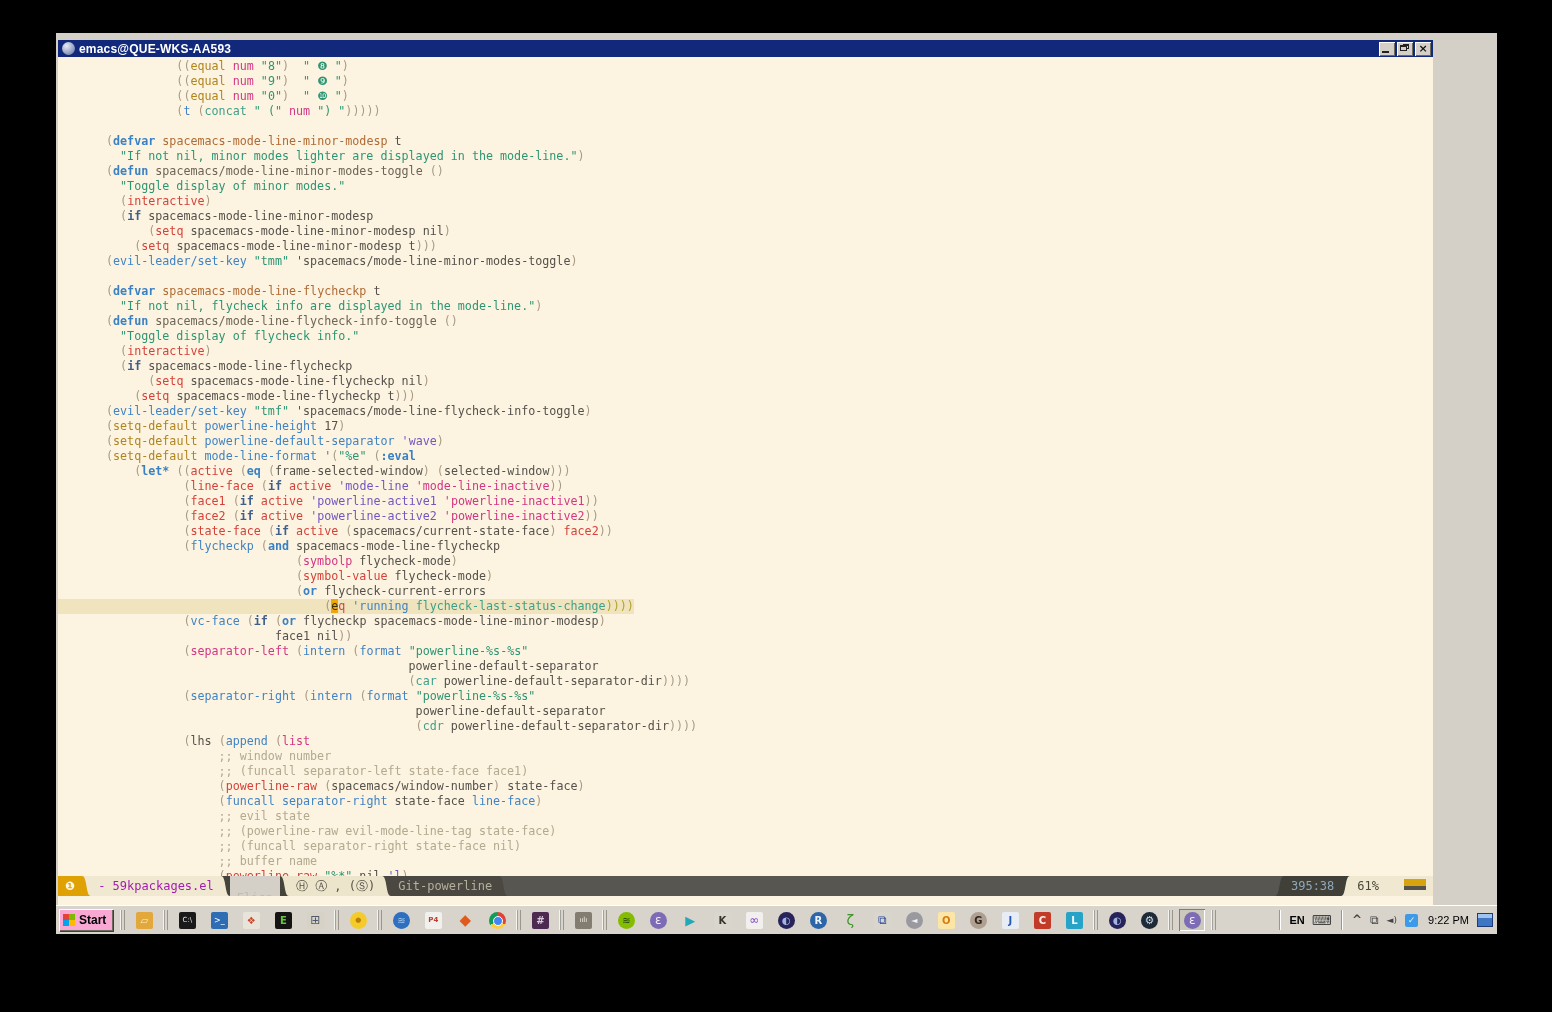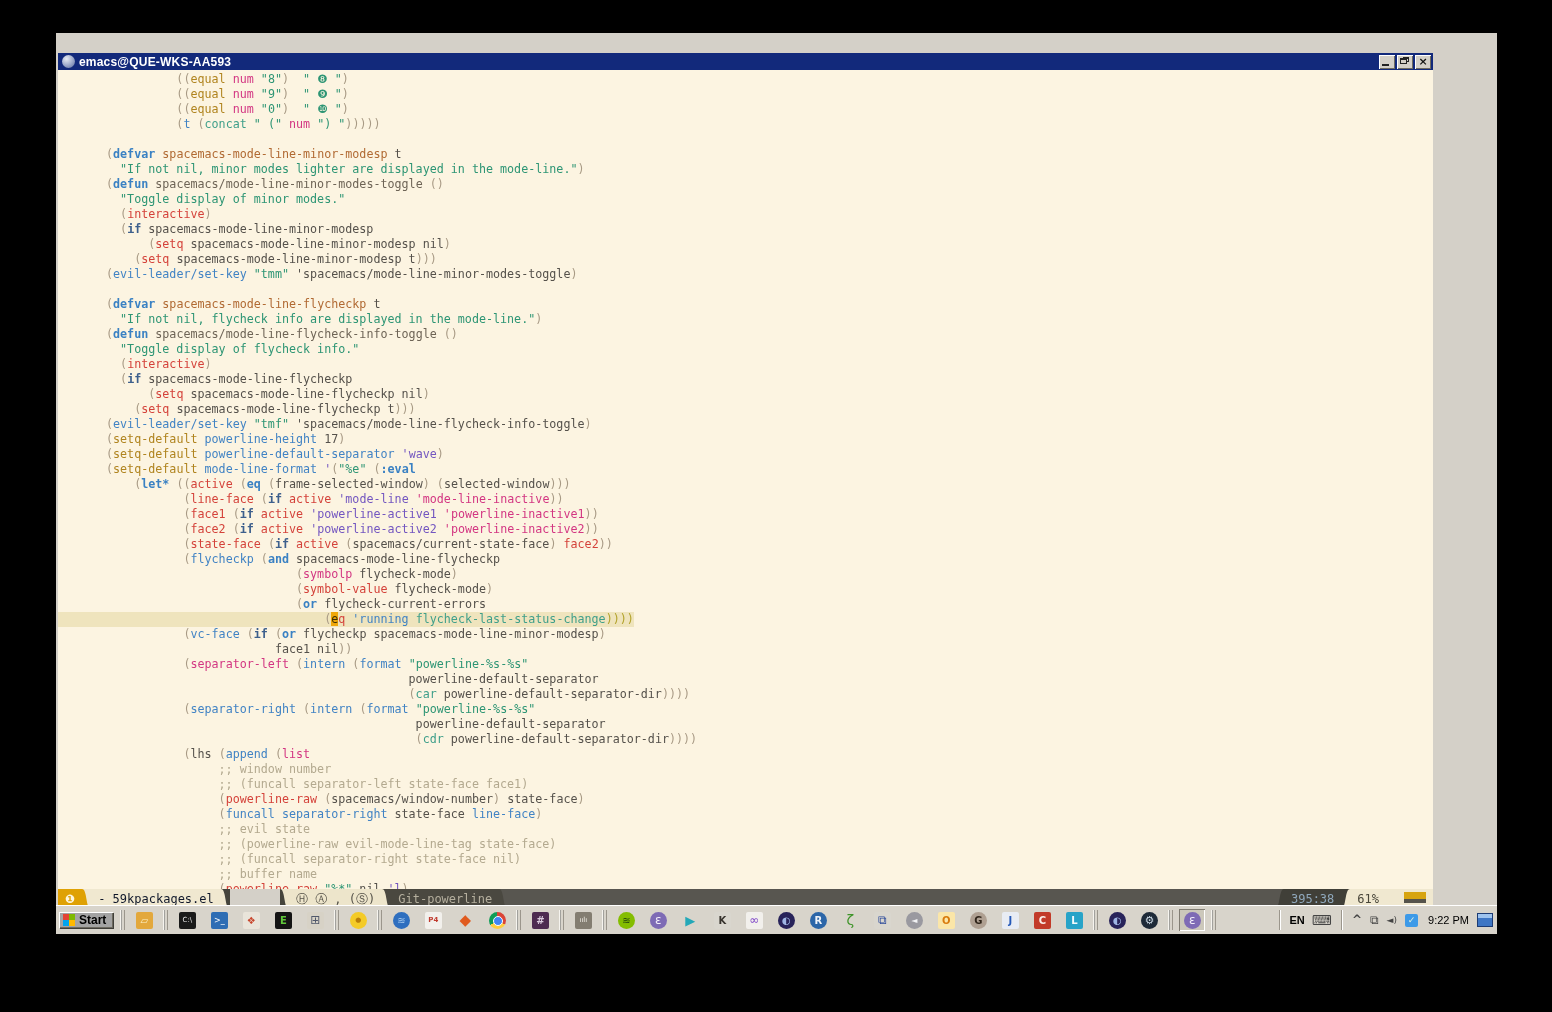--- a/index.html
+++ b/index.html
@@ -1,20 +1,20 @@
 <!DOCTYPE html>
 <html><head>
 <meta charset="utf-8">
 <style>
   html,body{margin:0;padding:0;background:#000;width:1552px;height:1012px;overflow:hidden;}
   *{box-sizing:border-box;}
   #desktop{position:absolute;left:56px;top:33px;width:1441px;height:901px;background:#D4D0C8;}
 
   
-  #ewindow{position:absolute;left:0;top:18px;width:1379px;height:872px;background:#D4D0C8;
+  #ewindow{position:absolute;left:0;top:5px;width:1379px;height:872px;background:#D4D0C8;
     padding:2px;display:flex;flex-direction:column;}
   #titlebar{height:17px;background:#12297B;display:flex;align-items:center;padding:0 2px;flex:none;}
   .emacs-appicon{width:13px;height:13px;border-radius:50%;margin:0 4px 0 2px;flex:none;
     background:radial-gradient(circle at 35% 30%,#e8ecf4,#9aa6c8 55%,#5a6a9a);}
   #titletext{color:#fff;font:bold 12px "Liberation Sans",sans-serif;flex:1 1 auto;letter-spacing:.2px;}
   .winbtn{width:16px;height:14px;background:#D4D0C8;margin-left:2px;flex:none;position:relative;
     box-shadow:inset 1px 1px 0 #fff,inset -1px -1px 0 #6d6a60;display:flex;align-items:center;justify-content:center;}
   .winbtn .min{position:absolute;left:3px;bottom:3px;width:7px;height:2px;background:#222;}
   .winbtn .rest{position:absolute;left:3px;top:3px;width:7px;height:6px;border:1px solid #222;border-top-width:2px;background:#D4D0C8;}
   .winbtn .rest2{position:absolute;left:6px;top:2px;width:6px;height:5px;border:1px solid #222;border-top-width:2px;background:#D4D0C8;}
@@ -43,22 +43,22 @@
   .msep{flex:none;display:block;}
   .hud{display:inline-flex;flex-direction:column;width:22px;height:14px;margin-left:2px;}
   .hud .hud-a{height:7px;background:#D7A410;}
   .hud .hud-b{height:4px;background:#55534B;}
   #echoarea{height:12px;flex:none;background:#FCF4E1;}
 
   
   #taskbar{position:absolute;left:0;bottom:0;width:1441px;height:29px;background:#D8D4CB;
     border-top:1px solid #fff;display:flex;align-items:center;padding:0 3px;
     font:11px "Liberation Sans",sans-serif;color:#000;}
-  #startbtn{height:16px;flex:none;display:flex;align-items:center;gap:4px;padding:0 7px 0 4px;
-    background:#a3a3a3;box-shadow:inset 1px 1px 0 #fff,inset -1px -1px 0 #6d6a60,1px 1px 0 #403f3a;margin-right:4px;}
+  #startbtn{height:22px;flex:none;display:flex;align-items:center;gap:4px;padding:0 7px 0 4px;
+    background:#f9a8d4;box-shadow:inset 1px 1px 0 #fff,inset -1px -1px 0 #6d6a60,1px 1px 0 #403f3a;margin-right:4px;}
   #startbtn .flag{width:12px;height:12px;display:grid;grid-template-columns:6px 6px;grid-template-rows:6px 6px;}
   #startbtn .flag i{display:block;}
   #startlabel{font:bold 12px "Liberation Sans",sans-serif;}
   .grip{width:5px;height:20px;flex:none;margin:0 3px;
     border-left:2px ridge #f6f4ef;border-right:1px solid #9b968c;}
   .qlitem{width:26px;height:22px;flex:none;display:flex;align-items:center;justify-content:center;margin:0 3px;}
   .qlitem.pressed{box-shadow:inset 1px 1px 0 #807c72,inset -1px -1px 0 #fff;background:#CCC8BB;}
   .ic{width:17px;height:17px;display:flex;align-items:center;justify-content:center;
     font:10px "DejaVu Sans",sans-serif;flex:none;}
   .ic.sq{border-radius:2px;}
@@ -100,21 +100,21 @@
     <div id="editor"><div class="line"><span class="inner"><span class="tk-pr">          ((</span><span class="tk-g">equal</span><span class="tk-d"> </span><span class="tk-m">num</span><span class="tk-d"> </span><span class="tk-t">"8"</span><span class="tk-pr">)</span><span class="tk-d">  </span><span class="tk-t">" ❽ "</span><span class="tk-pr">)</span></span></div><div class="line"><span class="inner"><span class="tk-pr">          ((</span><span class="tk-g">equal</span><span class="tk-d"> </span><span class="tk-m">num</span><span class="tk-d"> </span><span class="tk-t">"9"</span><span class="tk-pr">)</span><span class="tk-d">  </span><span class="tk-t">" ❾ "</span><span class="tk-pr">)</span></span></div><div class="line"><span class="inner"><span class="tk-pr">          ((</span><span class="tk-g">equal</span><span class="tk-d"> </span><span class="tk-m">num</span><span class="tk-d"> </span><span class="tk-t">"0"</span><span class="tk-pr">)</span><span class="tk-d">  </span><span class="tk-t">" ❿ "</span><span class="tk-pr">)</span></span></div><div class="line"><span class="inner"><span class="tk-pr">          (</span><span class="tk-b">t</span><span class="tk-d"> </span><span class="tk-pr">(</span><span class="tk-t2">concat</span><span class="tk-d"> </span><span class="tk-t">" ("</span><span class="tk-d"> </span><span class="tk-m">num</span><span class="tk-d"> </span><span class="tk-t">") "</span><span class="tk-pr">)))))</span></span></div><div class="line"><span class="inner"></span></div><div class="line"><span class="inner"><span class="tk-pr">(</span><span class="tk-kw">defvar</span><span class="tk-d"> </span><span class="tk-o">spacemacs-mode-line-minor-modesp</span><span class="tk-d"> t</span></span></div><div class="line"><span class="inner"><span class="tk-d">  </span><span class="tk-t">"If not nil, minor modes lighter are displayed in the mode-line."</span><span class="tk-pr">)</span></span></div><div class="line"><span class="inner"><span class="tk-pr">(</span><span class="tk-kw">defun</span><span class="tk-d"> </span><span class="tk-fn">spacemacs/mode-line-minor-modes-toggle</span><span class="tk-d"> </span><span class="tk-pr">()</span></span></div><div class="line"><span class="inner"><span class="tk-d">  </span><span class="tk-t">"Toggle display of minor modes."</span></span></div><div class="line"><span class="inner"><span class="tk-pr">  (</span><span class="tk-r">interactive</span><span class="tk-pr">)</span></span></div><div class="line"><span class="inner"><span class="tk-pr">  (</span><span class="tk-kw2">if</span><span class="tk-d"> spacemacs-mode-line-minor-modesp</span></span></div><div class="line"><span class="inner"><span class="tk-pr">      (</span><span class="tk-r">setq</span><span class="tk-d"> spacemacs-mode-line-minor-modesp nil</span><span class="tk-pr">)</span></span></div><div class="line"><span class="inner"><span class="tk-pr">    (</span><span class="tk-r">setq</span><span class="tk-d"> spacemacs-mode-line-minor-modesp t</span><span class="tk-pr">)))</span></span></div><div class="line"><span class="inner"><span class="tk-pr">(</span><span class="tk-b">evil-leader/set-key</span><span class="tk-d"> </span><span class="tk-t">"tmm"</span><span class="tk-d"> 'spacemacs/mode-line-minor-modes-toggle</span><span class="tk-pr">)</span></span></div><div class="line"><span class="inner"></span></div><div class="line"><span class="inner"><span class="tk-pr">(</span><span class="tk-kw">defvar</span><span class="tk-d"> </span><span class="tk-o">spacemacs-mode-line-flycheckp</span><span class="tk-d"> t</span></span></div><div class="line"><span class="inner"><span class="tk-d">  </span><span class="tk-t">"If not nil, flycheck info are displayed in the mode-line."</span><span class="tk-pr">)</span></span></div><div class="line"><span class="inner"><span class="tk-pr">(</span><span class="tk-kw">defun</span><span class="tk-d"> </span><span class="tk-fn">spacemacs/mode-line-flycheck-info-toggle</span><span class="tk-d"> </span><span class="tk-pr">()</span></span></div><div class="line"><span class="inner"><span class="tk-d">  </span><span class="tk-t">"Toggle display of flycheck info."</span></span></div><div class="line"><span class="inner"><span class="tk-pr">  (</span><span class="tk-r">interactive</span><span class="tk-pr">)</span></span></div><div class="line"><span class="inner"><span class="tk-pr">  (</span><span class="tk-kw2">if</span><span class="tk-d"> spacemacs-mode-line-flycheckp</span></span></div><div class="line"><span class="inner"><span class="tk-pr">      (</span><span class="tk-r">setq</span><span class="tk-d"> spacemacs-mode-line-flycheckp nil</span><span class="tk-pr">)</span></span></div><div class="line"><span class="inner"><span class="tk-pr">    (</span><span class="tk-r">setq</span><span class="tk-d"> spacemacs-mode-line-flycheckp t</span><span class="tk-pr">)))</span></span></div><div class="line"><span class="inner"><span class="tk-pr">(</span><span class="tk-b">evil-leader/set-key</span><span class="tk-d"> </span><span class="tk-t">"tmf"</span><span class="tk-d"> 'spacemacs/mode-line-flycheck-info-toggle</span><span class="tk-pr">)</span></span></div><div class="line"><span class="inner"><span class="tk-pr">(</span><span class="tk-g">setq-default</span><span class="tk-d"> </span><span class="tk-b">powerline-height</span><span class="tk-d"> 17</span><span class="tk-pr">)</span></span></div><div class="line"><span class="inner"><span class="tk-pr">(</span><span class="tk-g">setq-default</span><span class="tk-d"> </span><span class="tk-b">powerline-default-separator</span><span class="tk-d"> </span><span class="tk-p">'wave</span><span class="tk-pr">)</span></span></div><div class="line"><span class="inner"><span class="tk-pr">(</span><span class="tk-g">setq-default</span><span class="tk-d"> </span><span class="tk-b">mode-line-format</span><span class="tk-d"> </span><span class="tk-p">'</span><span class="tk-pr">(</span><span class="tk-t">"%e"</span><span class="tk-d"> </span><span class="tk-pr">(</span><span class="tk-kw">:eval</span></span></div><div class="line"><span class="inner"><span class="tk-pr">    (</span><span class="tk-kw">let*</span><span class="tk-d"> </span><span class="tk-pr">((</span><span class="tk-r">active</span><span class="tk-d"> </span><span class="tk-pr">(</span><span class="tk-kw">eq</span><span class="tk-d"> </span><span class="tk-pr">(</span><span class="tk-d">frame-selected-window</span><span class="tk-pr">) (</span><span class="tk-d">selected-window</span><span class="tk-pr">)))</span></span></div><div class="line"><span class="inner"><span class="tk-pr">           (</span><span class="tk-r">line-face</span><span class="tk-d"> </span><span class="tk-pr">(</span><span class="tk-kw2">if</span><span class="tk-d"> </span><span class="tk-r">active</span><span class="tk-d"> </span><span class="tk-p">'mode-line</span><span class="tk-d"> </span><span class="tk-m">'mode-line-inactive</span><span class="tk-pr">))</span></span></div><div class="line"><span class="inner"><span class="tk-pr">           (</span><span class="tk-r">face1</span><span class="tk-d"> </span><span class="tk-pr">(</span><span class="tk-kw2">if</span><span class="tk-d"> </span><span class="tk-r">active</span><span class="tk-d"> </span><span class="tk-p">'powerline-active1</span><span class="tk-d"> </span><span class="tk-m">'powerline-inactive1</span><span class="tk-pr">))</span></span></div><div class="line"><span class="inner"><span class="tk-pr">           (</span><span class="tk-r">face2</span><span class="tk-d"> </span><span class="tk-pr">(</span><span class="tk-kw2">if</span><span class="tk-d"> </span><span class="tk-r">active</span><span class="tk-d"> </span><span class="tk-p">'powerline-active2</span><span class="tk-d"> </span><span class="tk-m">'powerline-inactive2</span><span class="tk-pr">))</span></span></div><div class="line"><span class="inner"><span class="tk-pr">           (</span><span class="tk-r">state-face</span><span class="tk-d"> </span><span class="tk-pr">(</span><span class="tk-kw2">if</span><span class="tk-d"> </span><span class="tk-r">active</span><span class="tk-d"> </span><span class="tk-pr">(</span><span class="tk-d">spacemacs/current-state-face</span><span class="tk-pr">) </span><span class="tk-r">face2</span><span class="tk-pr">))</span></span></div><div class="line"><span class="inner"><span class="tk-pr">           (</span><span class="tk-b">flycheckp</span><span class="tk-d"> </span><span class="tk-pr">(</span><span class="tk-kw">and</span><span class="tk-d"> spacemacs-mode-line-flycheckp</span></span></div><div class="line"><span class="inner"><span class="tk-pr">                           (</span><span class="tk-m">symbolp</span><span class="tk-d"> flycheck-mode</span><span class="tk-pr">)</span></span></div><div class="line"><span class="inner"><span class="tk-pr">                           (</span><span class="tk-r">symbol-value</span><span class="tk-d"> flycheck-mode</span><span class="tk-pr">)</span></span></div><div class="line"><span class="inner"><span class="tk-pr">                           (</span><span class="tk-kw">or</span><span class="tk-d"> flycheck-current-errors</span></span></div><div class="line hl"><span class="inner"><span class="tk-pr">                               (</span><span class="tk-cur">e</span><span class="tk-r">q</span><span class="tk-d"> </span><span class="tk-b">'running</span><span class="tk-d"> </span><span class="tk-t2">flycheck-last-status-change</span><span class="tk-prg">))))</span></span></div><div class="line"><span class="inner"><span class="tk-pr">           (</span><span class="tk-b">vc-face</span><span class="tk-d"> </span><span class="tk-pr">(</span><span class="tk-kw2">if</span><span class="tk-d"> </span><span class="tk-pr">(</span><span class="tk-kw">or</span><span class="tk-d"> flycheckp spacemacs-mode-line-minor-modesp</span><span class="tk-pr">)</span></span></div><div class="line"><span class="inner"><span class="tk-d">                        face1 nil</span><span class="tk-pr">))</span></span></div><div class="line"><span class="inner"><span class="tk-pr">           (</span><span class="tk-m">separator-left</span><span class="tk-d"> </span><span class="tk-pr">(</span><span class="tk-b">intern</span><span class="tk-d"> </span><span class="tk-pr">(</span><span class="tk-b">format</span><span class="tk-d"> </span><span class="tk-t">"powerline-%s-%s"</span></span></div><div class="line"><span class="inner"><span class="tk-d">                                           powerline-default-separator</span></span></div><div class="line"><span class="inner"><span class="tk-pr">                                           (</span><span class="tk-t2">car</span><span class="tk-d"> powerline-default-separator-dir</span><span class="tk-pr">))))</span></span></div><div class="line"><span class="inner"><span class="tk-pr">           (</span><span class="tk-b">separator-right</span><span class="tk-d"> </span><span class="tk-pr">(</span><span class="tk-b">intern</span><span class="tk-d"> </span><span class="tk-pr">(</span><span class="tk-b">format</span><span class="tk-d"> </span><span class="tk-t">"powerline-%s-%s"</span></span></div><div class="line"><span class="inner"><span class="tk-d">                                            powerline-default-separator</span></span></div><div class="line"><span class="inner"><span class="tk-pr">                                            (</span><span class="tk-t2">cdr</span><span class="tk-d"> powerline-default-separator-dir</span><span class="tk-pr">))))</span></span></div><div class="line"><span class="inner"><span class="tk-pr">           (</span><span class="tk-d">lhs</span><span class="tk-d"> </span><span class="tk-pr">(</span><span class="tk-b">append</span><span class="tk-d"> </span><span class="tk-pr">(</span><span class="tk-m">list</span></span></div><div class="line"><span class="inner"><span class="tk-c">                ;; window number</span></span></div><div class="line"><span class="inner"><span class="tk-c">                ;; (funcall separator-left state-face face1)</span></span></div><div class="line"><span class="inner"><span class="tk-pr">                (</span><span class="tk-r">powerline-raw</span><span class="tk-d"> </span><span class="tk-pr">(</span><span class="tk-d">spacemacs/window-number</span><span class="tk-pr">) </span><span class="tk-d">state-face</span><span class="tk-pr">)</span></span></div><div class="line"><span class="inner"><span class="tk-pr">                (</span><span class="tk-b">funcall</span><span class="tk-d"> </span><span class="tk-b">separator-right</span><span class="tk-d"> state-face </span><span class="tk-b">line-face</span><span class="tk-pr">)</span></span></div><div class="line"><span class="inner"><span class="tk-c">                ;; evil state</span></span></div><div class="line"><span class="inner"><span class="tk-c">                ;; (powerline-raw evil-mode-line-tag state-face)</span></span></div><div class="line"><span class="inner"><span class="tk-c">                ;; (funcall separator-right state-face nil)</span></span></div><div class="line"><span class="inner"><span class="tk-c">                ;; buffer name</span></span></div><div class="line"><span class="inner"><span class="tk-pr">                (</span><span class="tk-r">powerline-raw</span><span class="tk-d"> </span><span class="tk-t">"%*"</span><span class="tk-d"> nil </span><span class="tk-p">'l</span><span class="tk-pr">)</span></span></div></div>
 
     <div id="modeline">
         <div class="mseg" style="background: rgb(223, 161, 4); color: rgb(253, 246, 224); font-weight: bold;">
           <span>❶</span>
         </div>
         <svg width="9" height="20" class="msep">
           <rect width="9" height="20" fill="#F0E8D0"></rect>
           <path d="M0,0 C5.5,0 3.5,20 9,20 L0,20 Z" fill="#DFA104"></path>
         </svg>
-        <div class="mseg" style="background: rgb(240, 232, 208); color: #0f172a;">
+        <div class="mseg" style="background: rgb(240, 232, 208); color: #a21caf;">
           <span>- 59k </span>
           <span style="font-weight: normal;">packages.el</span>
         </div>
         <svg width="9" height="20" class="msep">
           <rect width="9" height="20" fill="#45443C"></rect>
           <path d="M0,0 C5.5,0 3.5,20 9,20 L0,20 Z" fill="#F0E8D0"></path>
         </svg>
         <div class="mseg" style="background: rgb(69, 68, 60); color: rgb(194, 188, 170); margin-top: 22px;">
           <span>Elisp</span>
         </div>

